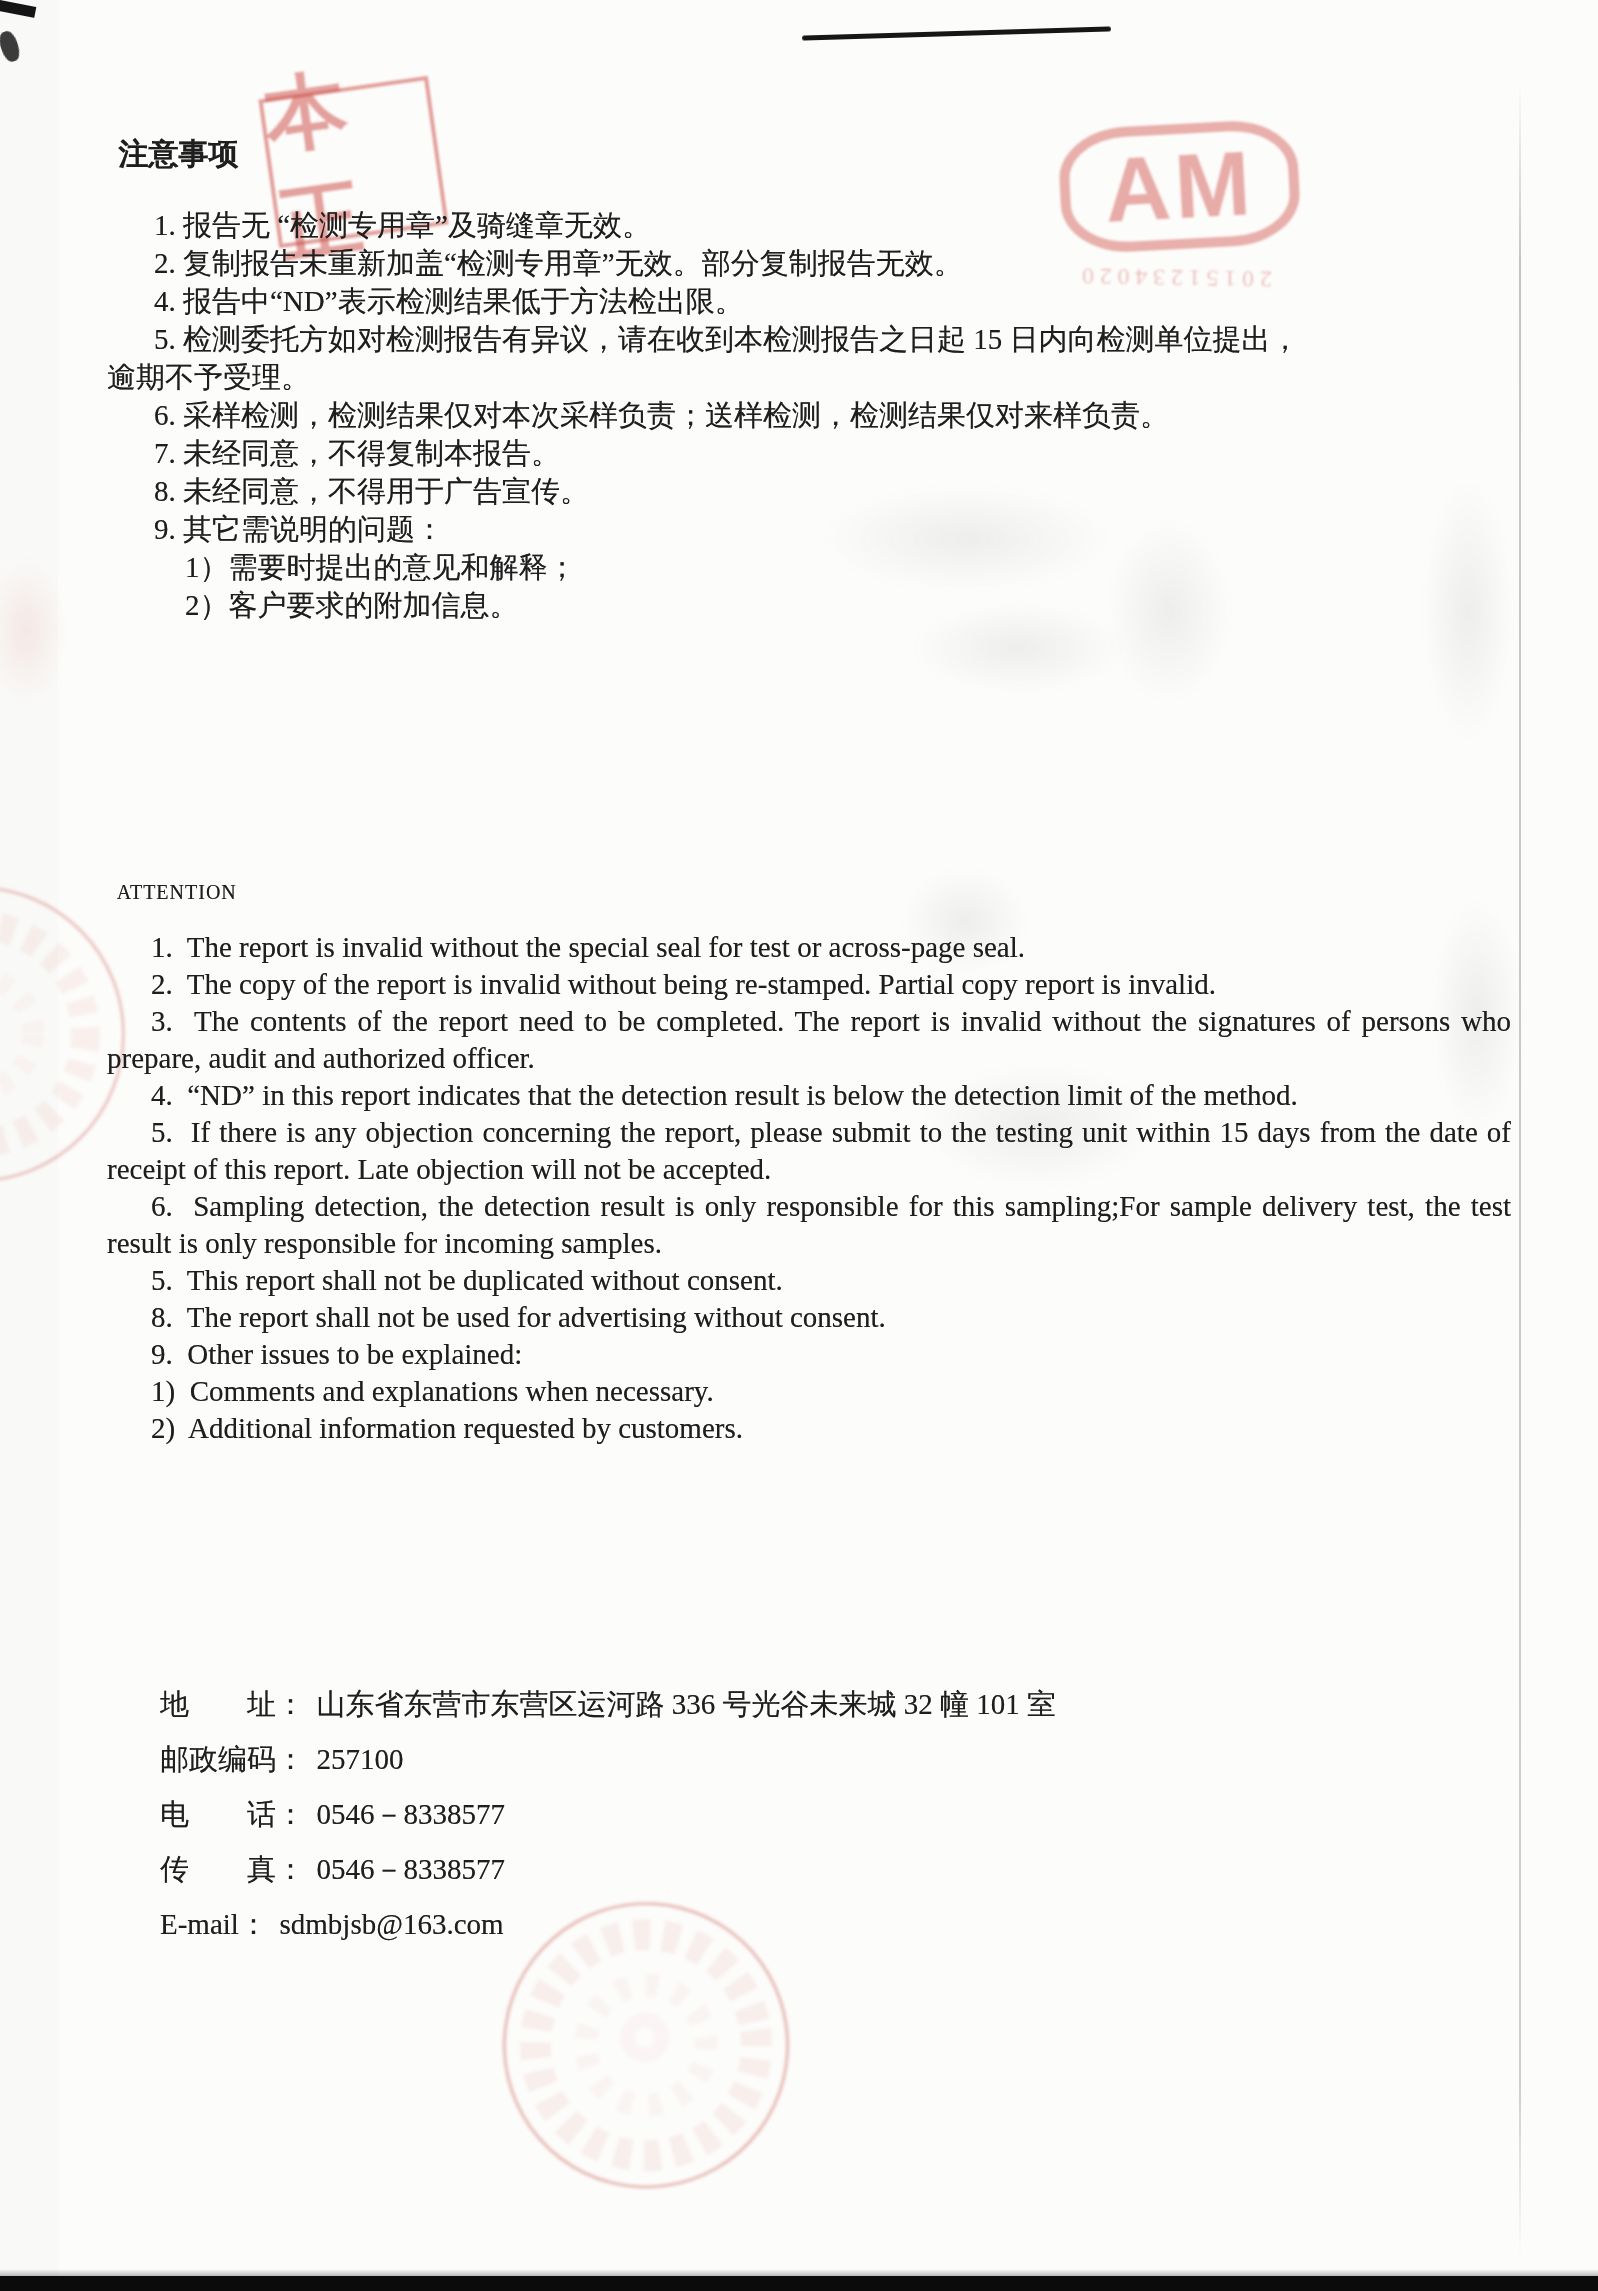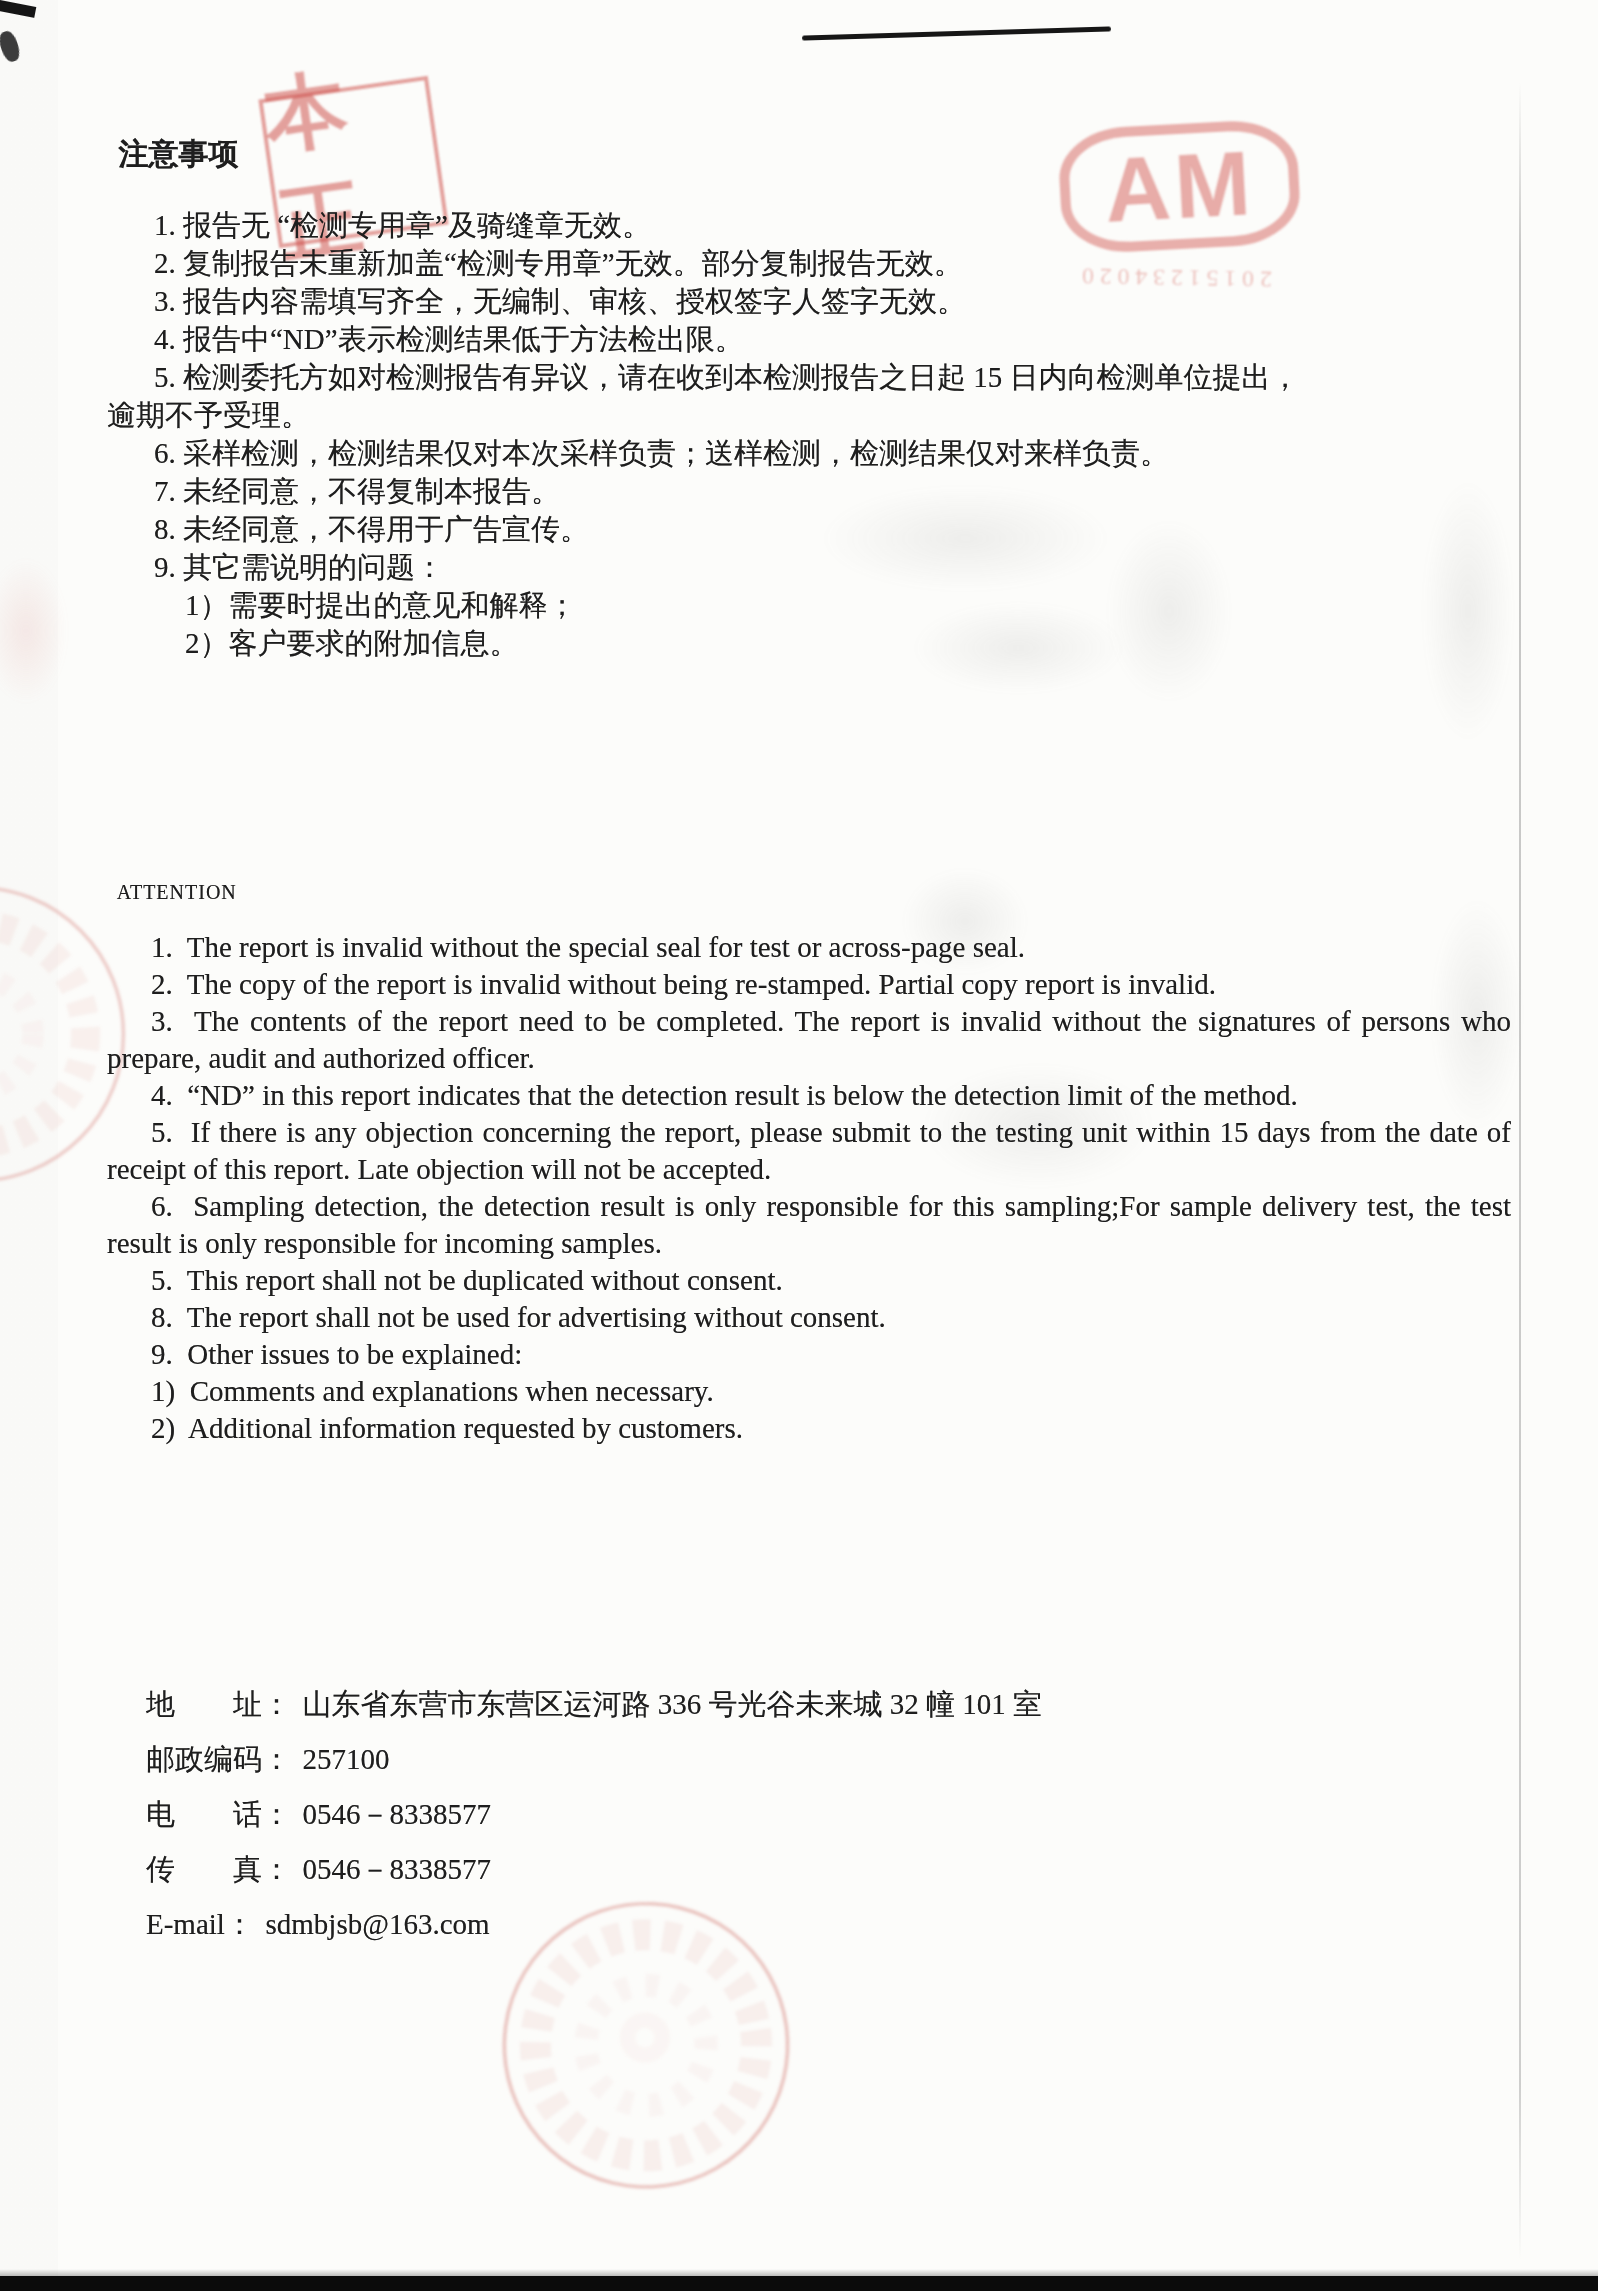--- a/index.html
+++ b/index.html
@@ -15,21 +15,21 @@
     color:#1e1e1e;
   }
   
   .cn-section{position:absolute;left:107px;top:134px;width:1404px;}
   .cn-title{font-size:30px;margin:0 0 31px 11.6px;font-weight:bold;}
   .cn-item{margin:0;font-size:29px;line-height:38px;text-indent:47px;white-space:pre-wrap;}
   .cn-sub{margin:0;font-size:29px;line-height:38px;padding-left:78px;text-indent:0;white-space:pre-wrap;font-family:Liberation Serif, serif;}
   .en-section{position:absolute;left:107px;top:881px;width:1404px;}
   .en-title{font-size:20px;margin:0 0 25px 9.7px;font-weight:normal;letter-spacing:1px;}
   .en-item{margin:0;font-size:29px;line-height:37px;text-indent:44px;white-space:pre-wrap;text-align:justify;}
-  .contact{position:absolute;left:146px;top:1690px;font-size:29px;}
+  .contact{position:absolute;left:160px;top:1690px;font-size:29px;}
   .contact-row{display:flex;margin-bottom:26px;line-height:29px;}
   .contact-label{white-space:pre;margin-right:11.6px;}
   .contact-value{white-space:pre;text-align:right;}
   
   .cn-section,.en-section,.contact{text-shadow:0 0 0.6px rgba(20,20,20,0.55);}
 
   
   .stamp-original{
     position:absolute;left:268px;top:87px;width:163px;height:142px;
     border:4.9px solid rgba(206,84,78,0.55);
@@ -126,21 +126,20 @@
       <circle cx="168" cy="150" r="18" stroke-width="16" opacity="0.06"></circle>
     </g>
   </svg>
 
   <div class="cn-section">
     <h2 class="cn-title">注意事项</h2>
     <div>
 
     <p class="cn-item">1. 报告无 “检测专用章”及骑缝章无效。</p>
         <p class="cn-item">2. 复制报告未重新加盖“检测专用章”无效。部分复制报告无效。</p>
-        <p class="cn-item">3. 报告内容需填写齐全，无编制、审核、授权签字人签字无效。</p>
         <p class="cn-item">4. 报告中“ND”表示检测结果低于方法检出限。</p>
         <p class="cn-item">5. 检测委托方如对检测报告有异议，请在收到本检测报告之日起 15 日内向检测单位提出，
 逾期不予受理。</p>
         <p class="cn-item">6. 采样检测，检测结果仅对本次采样负责；送样检测，检测结果仅对来样负责。</p>
         <p class="cn-item">7. 未经同意，不得复制本报告。</p>
         <p class="cn-item">8. 未经同意，不得用于广告宣传。</p>
         <p class="cn-item">9. 其它需说明的问题：</p>
       </div>
     <div>
 

